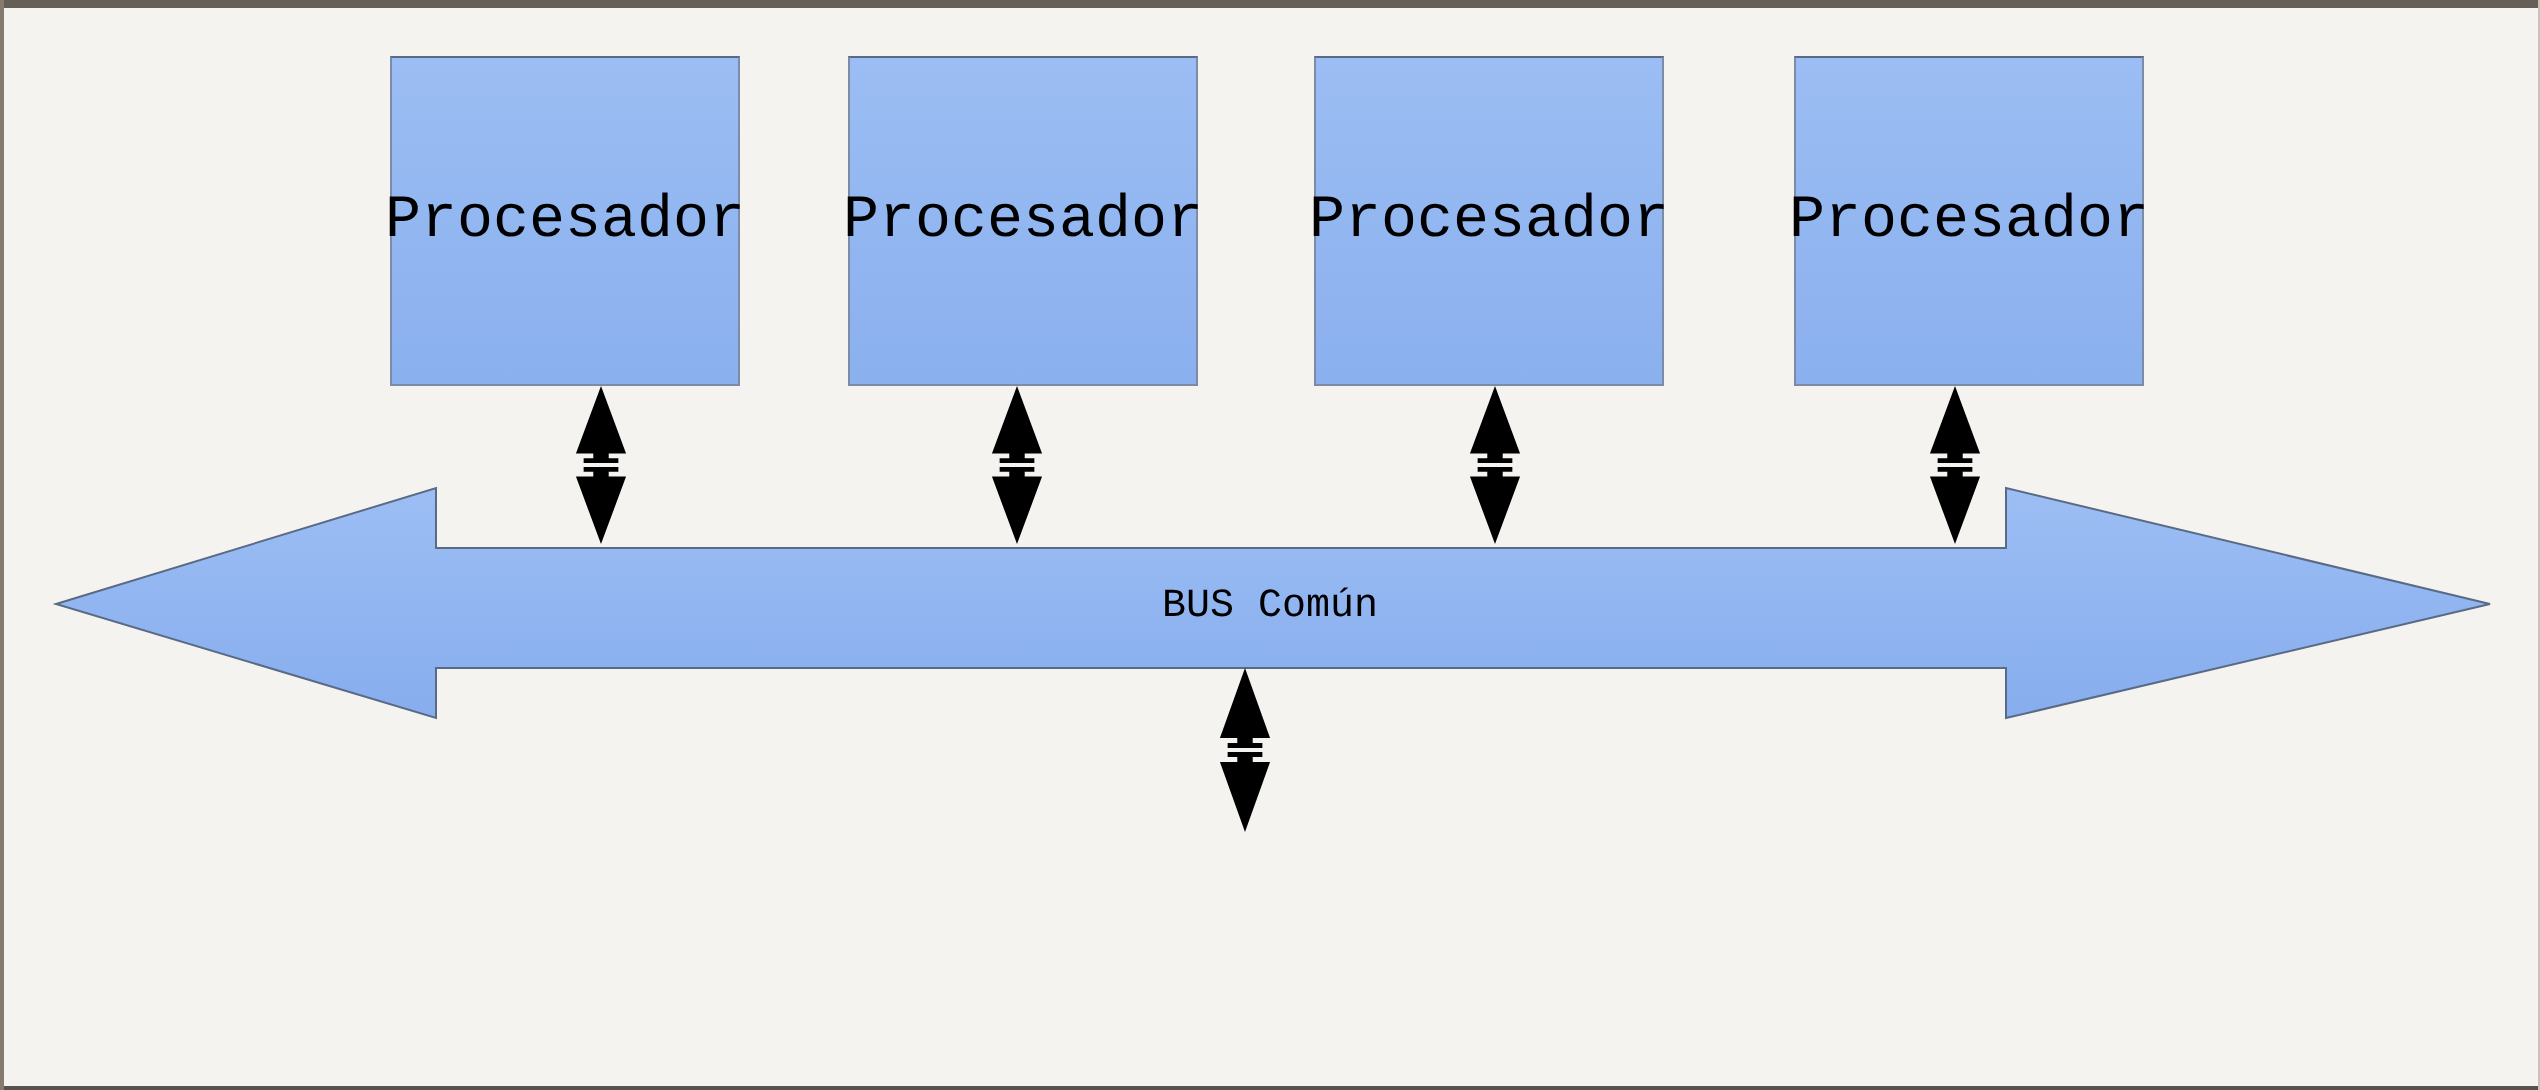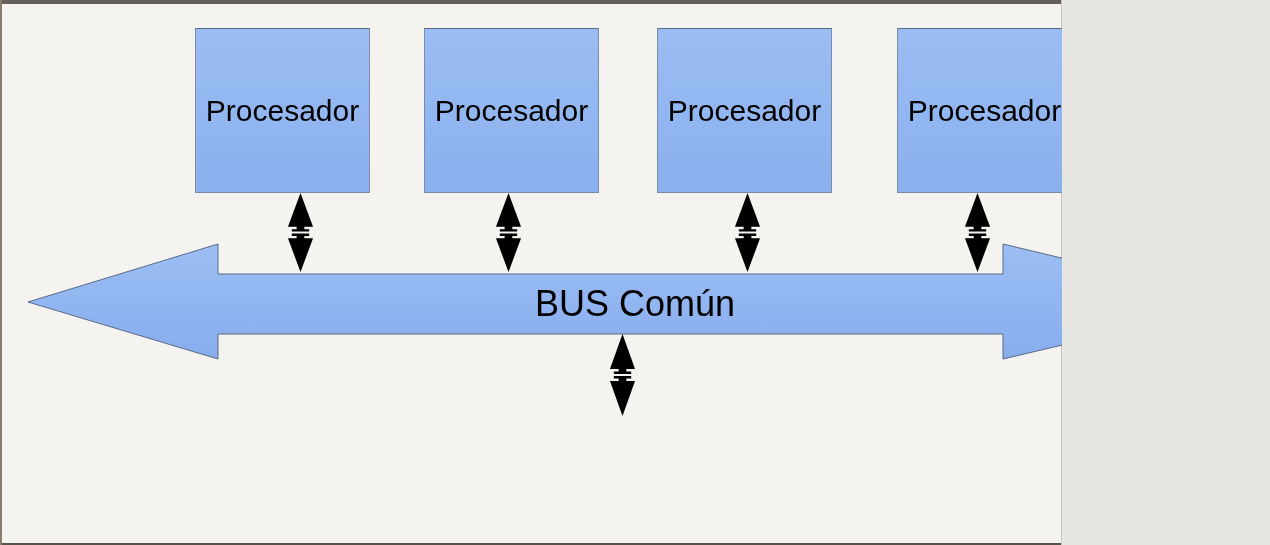--- a/index.html
+++ b/index.html
@@ -1,21 +1,21 @@
 <!DOCTYPE html>
 <html><head>
 <meta charset="utf-8">
 <style>
   html,body{margin:0;padding:0;background:#e8e6e2;}
   .stage{
     position:relative;
-    width:1062px;height:545px;
+    width:1270px;height:545px;
     background:#f5f3f0;
     overflow:hidden;
-    font-family:Liberation Sans, sans-serif;
+    font-family:Liberation Mono, monospace;
     color:#000;
   }
   
   .frame-top{position:absolute;left:0;top:0;width:1270px;height:4px;background:#665f57;}
   .frame-bottom{position:absolute;left:0;bottom:0;width:1270px;height:2px;background:#59524b;}
   .frame-left{position:absolute;left:0;top:0;width:2px;height:545px;background:#857b6f;}
   .frame-right{position:absolute;right:0;top:0;width:1px;height:545px;background:#c9c2b8;}
 
   .node{
     position:absolute;
@@ -27,21 +27,21 @@
     box-sizing:border-box;
   }
   .proc{top:28px;width:175px;height:165px;}
   .proc1{left:195px;} .proc2{left:424px;} .proc3{left:657px;} .proc4{left:897px;}
   .memory{left:198px;top:419px;width:870px;height:104px;}
 
   .bus-svg{position:absolute;left:20px;top:243px;width:1230px;height:118px;}
   .bus-label{
     position:absolute;left:238px;top:274px;width:794px;height:60px;
     display:flex;align-items:center;justify-content:center;
-    font-size:36px;line-height:1;pointer-events:none;
+    font-size:20px;line-height:1;pointer-events:none;
   }
 
   .varrow{position:absolute;width:27px;}
   .va-proc{top:192px;height:81px;}
   .va1{left:287px;} .va2{left:495px;} .va3{left:734px;} .va4{left:964px;}
   .va-mem{left:609px;top:333px;height:84px;}
 
   .hidden-defs{position:absolute;width:0;height:0;overflow:hidden;}
 </style>
 </head>

